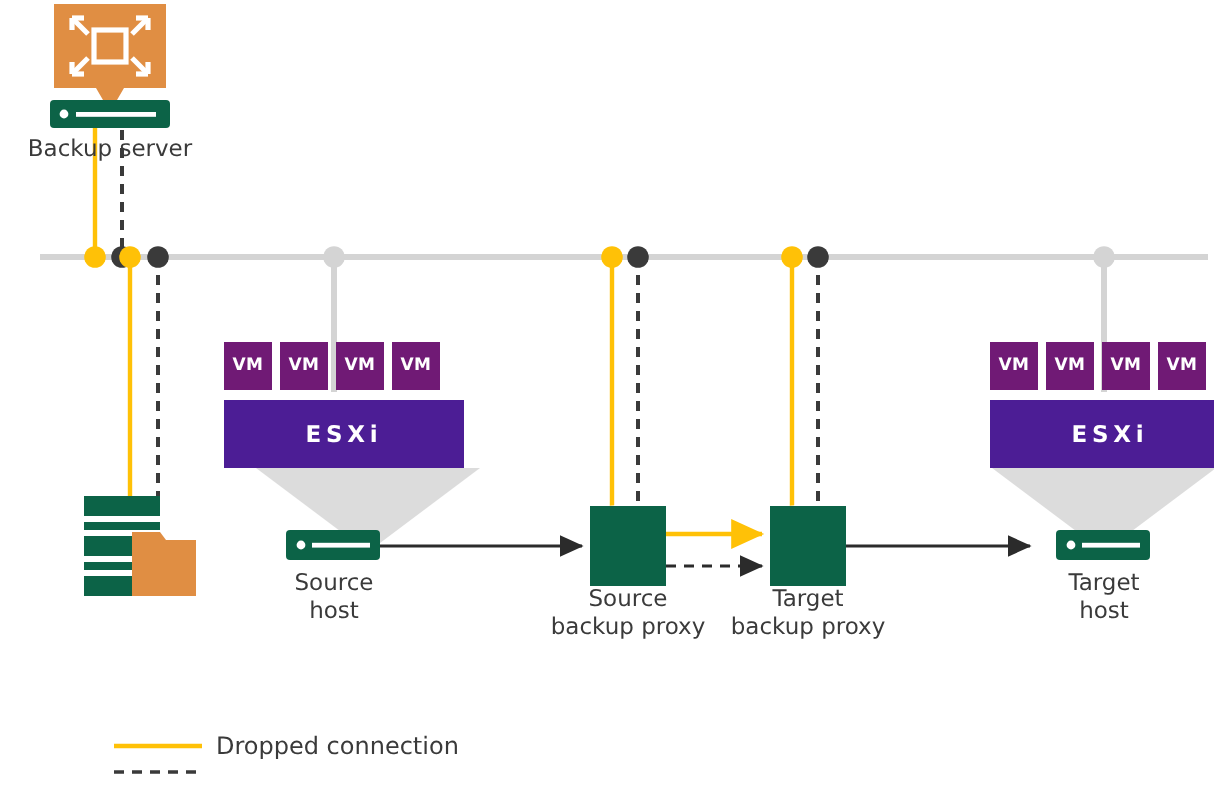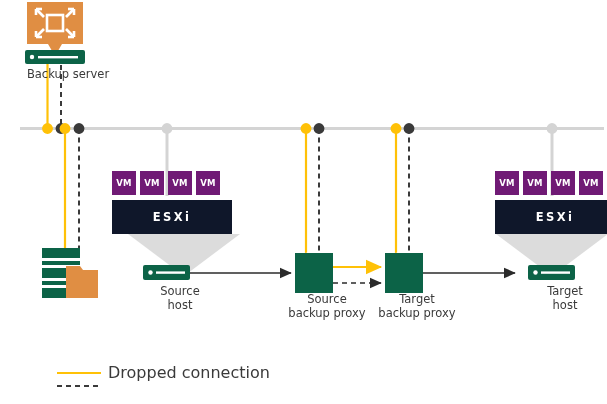--- a/index.html
+++ b/index.html
@@ -1,28 +1,28 @@
 <!DOCTYPE html>
 <html><head>
 <meta charset="utf-8">
 <style>
   html,body{margin:0;padding:0;background:#ffffff;}
   body{width:607px;height:404px;position:relative;overflow:hidden;
        font-family:"DejaVu Sans","Liberation Sans",sans-serif;}
   .stage{position:absolute;inset:0;}
   .lbl{position:absolute;color:#3a3a3a;font-size:11.5px;line-height:13.5px;
-       text-align:center;white-space:pre-line;padding-left:13px;}
+       text-align:center;white-space:pre-line;}
   .vmbox{position:absolute;background:#701a75;color:#ffffff;font-size:8.5px;
          font-weight:bold;letter-spacing:.2px;display:flex;align-items:center;
          justify-content:center;}
-  .esxi{position:absolute;background:#0f172a;color:#ffffff;font-size:11.5px;
+  .esxi{position:absolute;background:#4c1d95;color:#ffffff;font-size:11.5px;
         font-weight:bold;letter-spacing:2.4px;display:flex;align-items:center;
         justify-content:center;}
   .proxy{position:absolute;background:#0c6347;}
-  .legend-text{position:absolute;color:#3a3a3a;font-size:16px;line-height:12px;}
+  .legend-text{position:absolute;color:#3a3a3a;font-size:12px;line-height:12px;}
   svg{position:absolute;left:0;top:0;overflow:visible;}
 </style>
 </head>
 <body>
 
 <div class="stage">
 
   <svg width="607" height="404">
     <defs>
       <marker id="arrDark" markerWidth="8" markerHeight="8" refX="7" refY="4" orient="auto">

